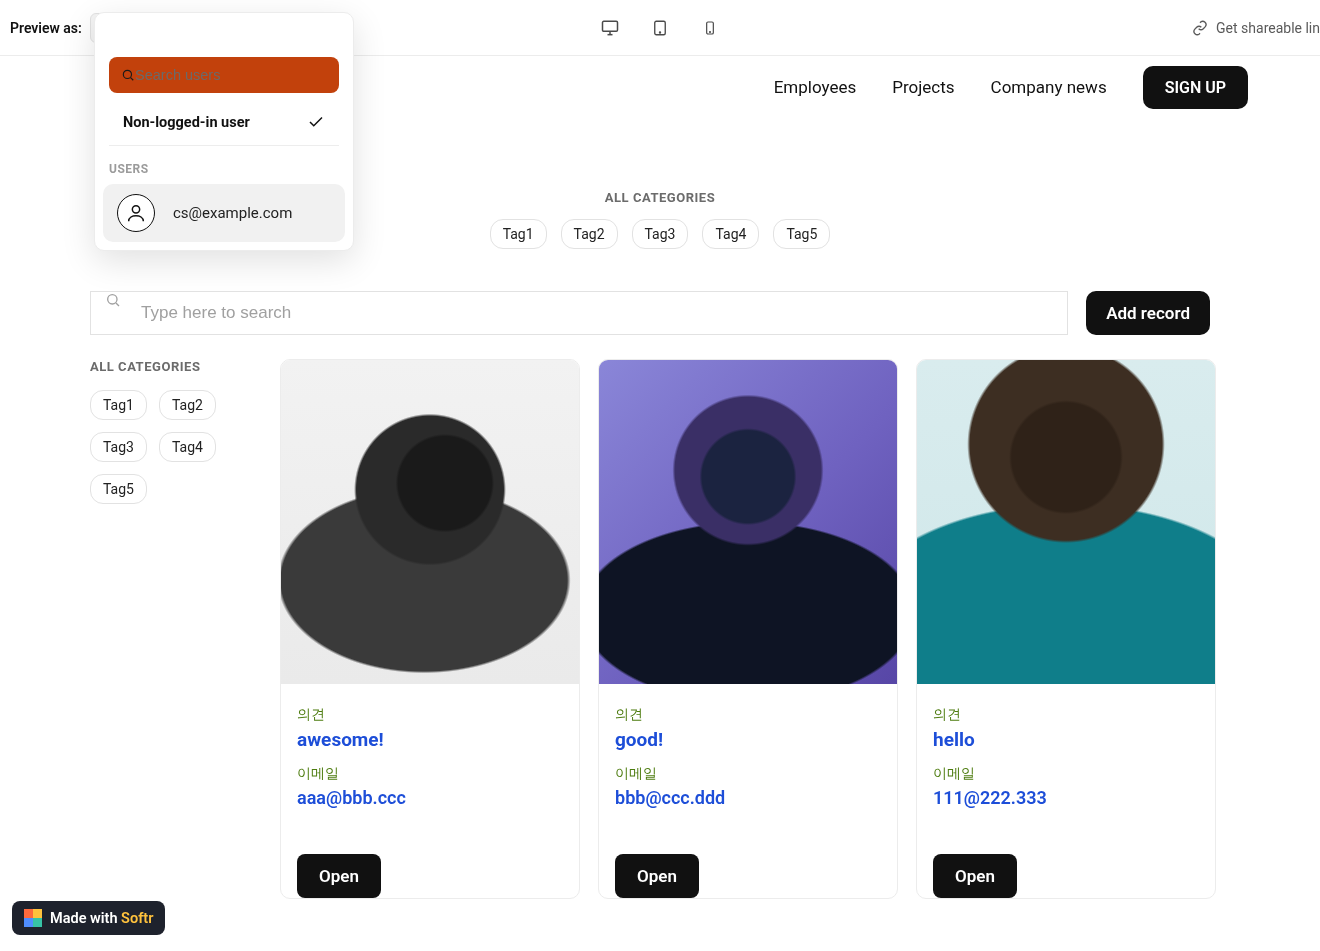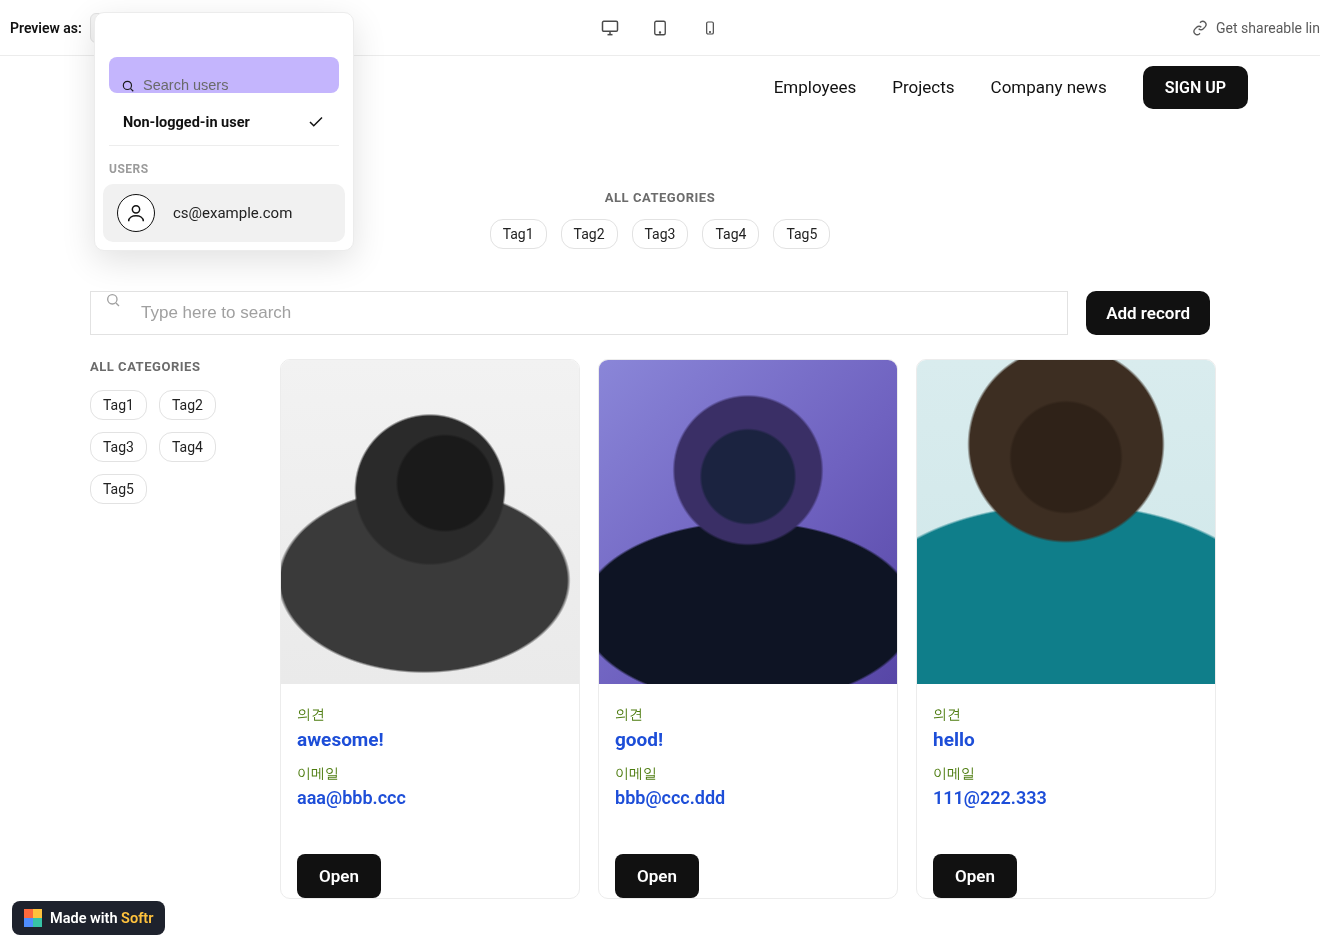--- a/index.html
+++ b/index.html
@@ -14,21 +14,21 @@
   .info-circle { color: #b8b8b8; display: inline-flex; }
 
   .device-icons { position: absolute; left: 50%; transform: translateX(-50%); display: flex; gap: 28px; color: #4a4a4a; }
   .device-icons span { display: inline-flex; align-items: center; justify-content: center; width: 22px; height: 22px; cursor: pointer; }
 
   .share-link { position: absolute; right: 0; display: flex; align-items: center; gap: 8px; color: #5a5a5a; font-size: 14px; padding-left: 10px; }
 
   
   .dropdown { position: absolute; top: 12px; left: 94px; width: 260px; background: #fff; border: 1px solid #ececec; border-radius: 10px; box-shadow: 0 10px 34px rgba(0,0,0,0.12); z-index: 50; padding-bottom: 8px; }
   .dropdown .dd-spacer { height: 44px; }
-  .dd-search { margin: 0 14px 10px; height: 36px; background: #c4b5fd; border-radius: 8px; display: flex; align-items: flex-end; gap: 8px; padding: 0 12px; }
+  .dd-search { margin: 0 14px 10px; height: 36px; background: #c2410c; border-radius: 8px; display: flex; align-items: center; padding: 0 12px; }
   .dd-search input { border: none; outline: none; background: transparent; font-size: 14.5px; color: #111; flex: 1; }
   .dd-search input::placeholder { color: #6a6a6a; }
   .dd-current { display: flex; align-items: center; justify-content: space-between; padding: 10px 14px 14px; font-size: 14.5px; font-weight: 700; color: #111; border-bottom: 1px solid #ededed; margin: 0 14px; }
   .dd-section-label { font-size: 12px; letter-spacing: .04em; color: #9b9b9b; font-weight: 700; padding: 16px 14px 8px; }
   .dd-user { margin: 0 8px; padding: 10px 14px; display: flex; align-items: center; gap: 18px; background: #f1f1f1; border-radius: 10px; cursor: pointer; text-align: center; }
   .dd-user .avatar { width: 38px; height: 38px; border-radius: 50%; background: #fff; border: 1px solid #111; display: flex; align-items: center; justify-content: center; }
   .dd-user .avatar svg { width: 22px; height: 22px; }
   .dd-user .email { font-size: 15px; color: #222; }
 
   

